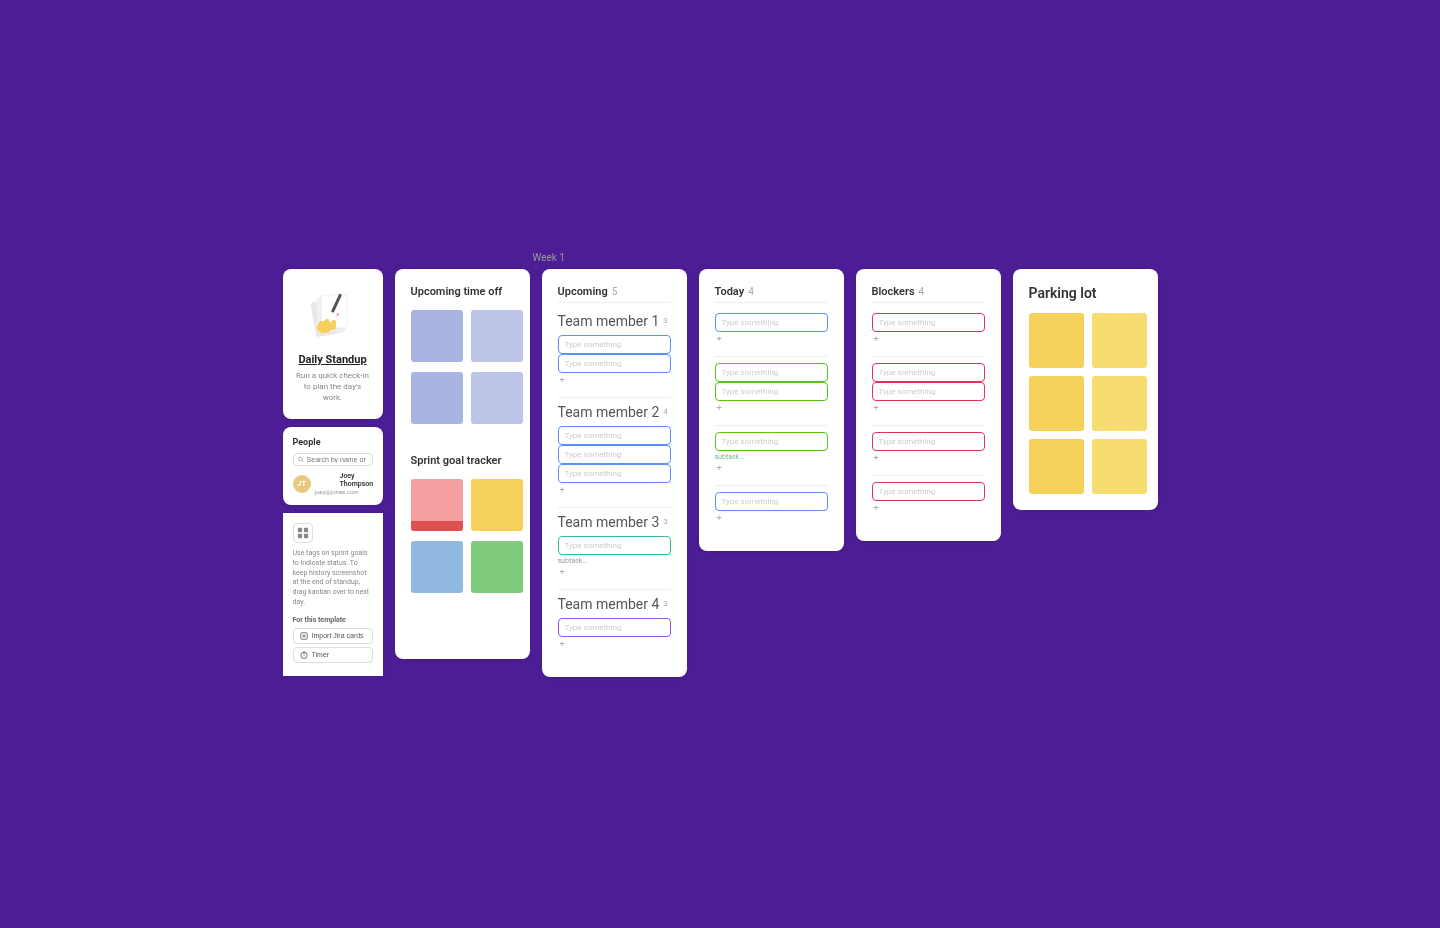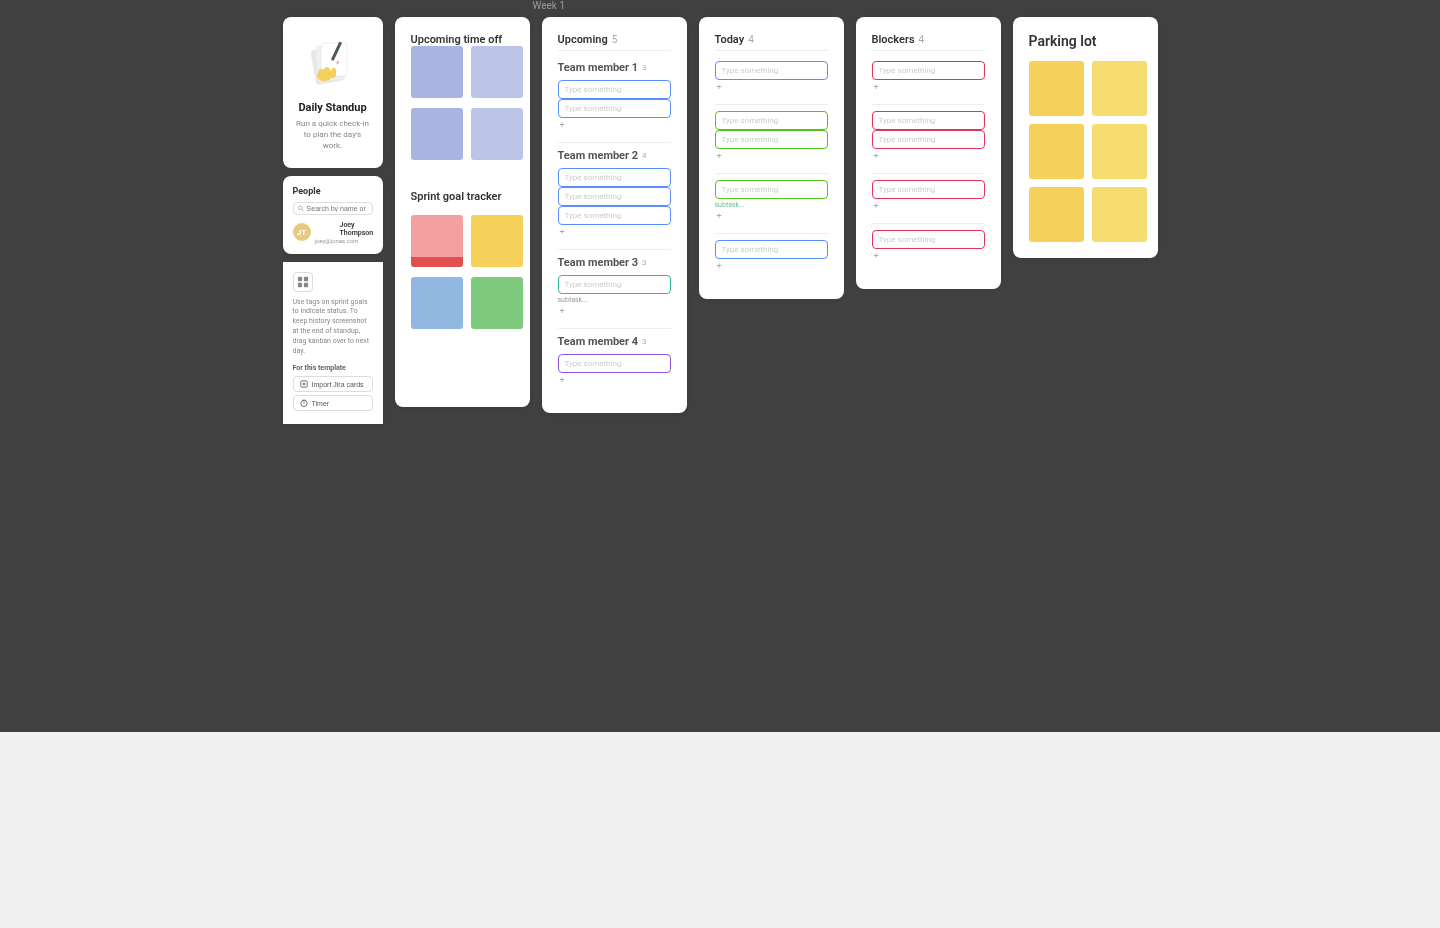--- a/index.html
+++ b/index.html
@@ -7,23 +7,24 @@
       background: #f0f0f0;
       font-family: -apple-system, BlinkMacSystemFont, 'Segoe UI', Roboto, sans-serif;
       min-height: 928px;
       width: 1440px;
       overflow-x: hidden;
     }
 
     .canvas {
       position: relative;
       width: 1440px;
-      height: 732px;
-      background: #404040;
-      display: flex;
+      height: 928px;
+      background: #4c1d95;
+      display: flex;
+      align-items: center;
       justify-content: center;
     }
 
     .board-area {
       display: flex;
       flex-direction: row;
       gap: 12px;
       align-items: flex-start;
       position: relative;
     }
@@ -52,20 +53,21 @@
       width: 60px;
       height: 60px;
       margin-bottom: 8px;
     }
 
     .standup-title {
       font-size: 11px;
       font-weight: 700;
       color: #222;
       margin-bottom: 4px;
+      text-decoration: underline;
     }
 
     .standup-desc {
       font-size: 8px;
       color: #888;
       line-height: 1.4;
     }
 
     
     .people-card {
@@ -178,21 +180,21 @@
 
     
     .upcoming-card {
       width: 135px;
     }
 
     .upcoming-title {
       font-size: 11px;
       font-weight: 600;
       color: #333;
-      margin-bottom: 0;
+      margin-bottom: 12px;
     }
 
     .sticky-grid {
       display: grid;
       grid-template-columns: 1fr 1fr;
       gap: 8px;
       margin-bottom: 10px;
     }
 
     .sticky-note {
@@ -247,22 +249,22 @@
     }
 
     .team-header {
       display: flex;
       align-items: center;
       gap: 4px;
       margin-bottom: 6px;
     }
 
     .team-name {
-      font-size: 11px;
-      font-weight: 700;
+      font-size: 14px;
+      font-weight: 400;
       color: #555;
     }
 
     .team-count {
       font-size: 8px;
       color: #aaa;
     }
 
     .input-box {
       border: 1.5px solid #ccc;

